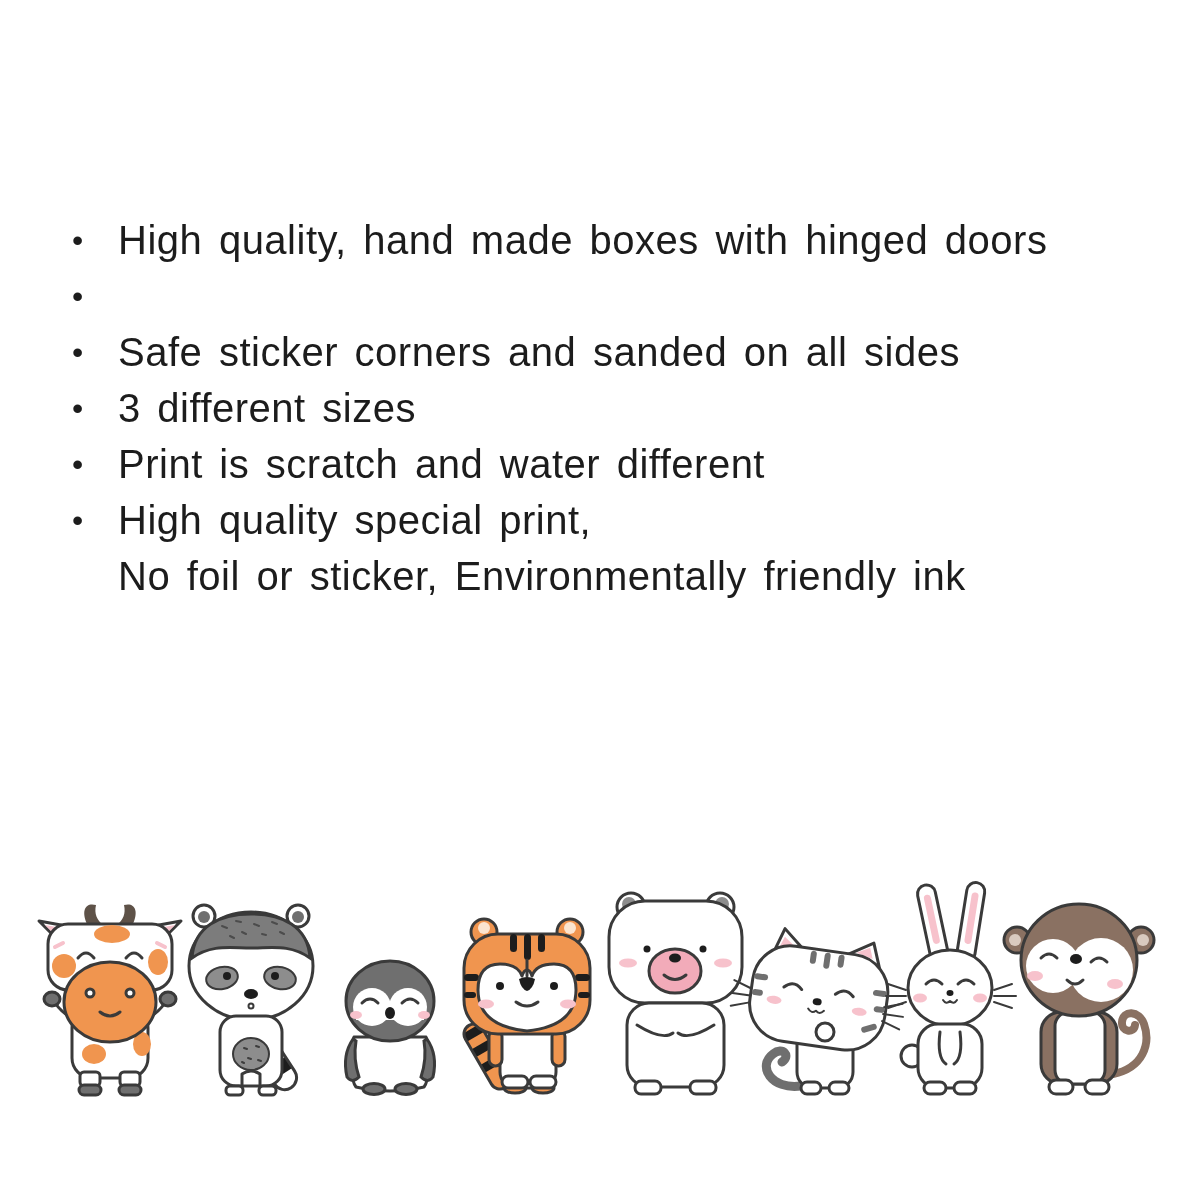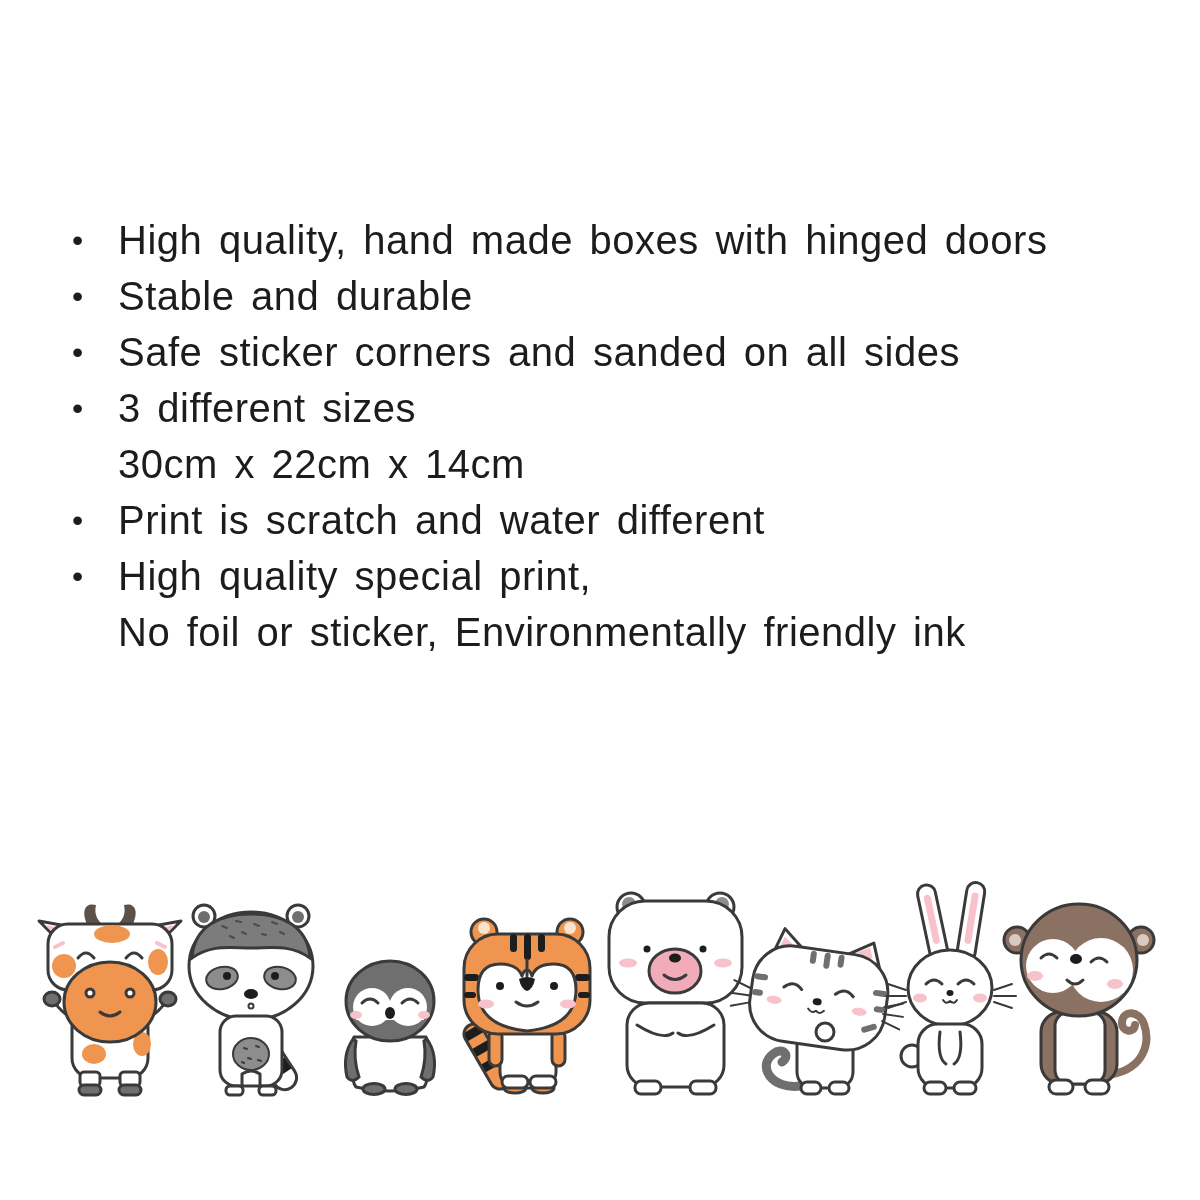--- a/index.html
+++ b/index.html
@@ -47,39 +47,37 @@
 
 <div class="page">
 
   <div class="text-block">
     <div class="line">
       <span class="cell">•</span>
       <span class="txt">High quality, hand made boxes with hinged doors</span>
     </div>
     <div class="line">
       <span class="cell">•</span>
-      <span class="txt">Stable and durable</span>
     </div>
     <div class="line">
       <span class="cell">•</span>
       <span class="txt">Safe sticker corners and sanded on all sides</span>
     </div>
     <div class="line">
       <span class="cell">•</span>
       <span class="txt">3 different sizes</span>
     </div>
     <div class="line">
       <span class="cell"></span>
     </div>
     <div class="line">
       <span class="cell"></span>
     </div>
     <div class="line">
       <span class="cell"></span>
-      <span class="txt">30cm x 22cm x 14cm</span>
     </div>
     <div class="line">
       <span class="cell">•</span>
       <span class="txt">Print is scratch and water different</span>
     </div>
     <div class="line">
       <span class="cell">•</span>
       <span class="txt">High quality special print,</span>
     </div>
     <div class="line">

